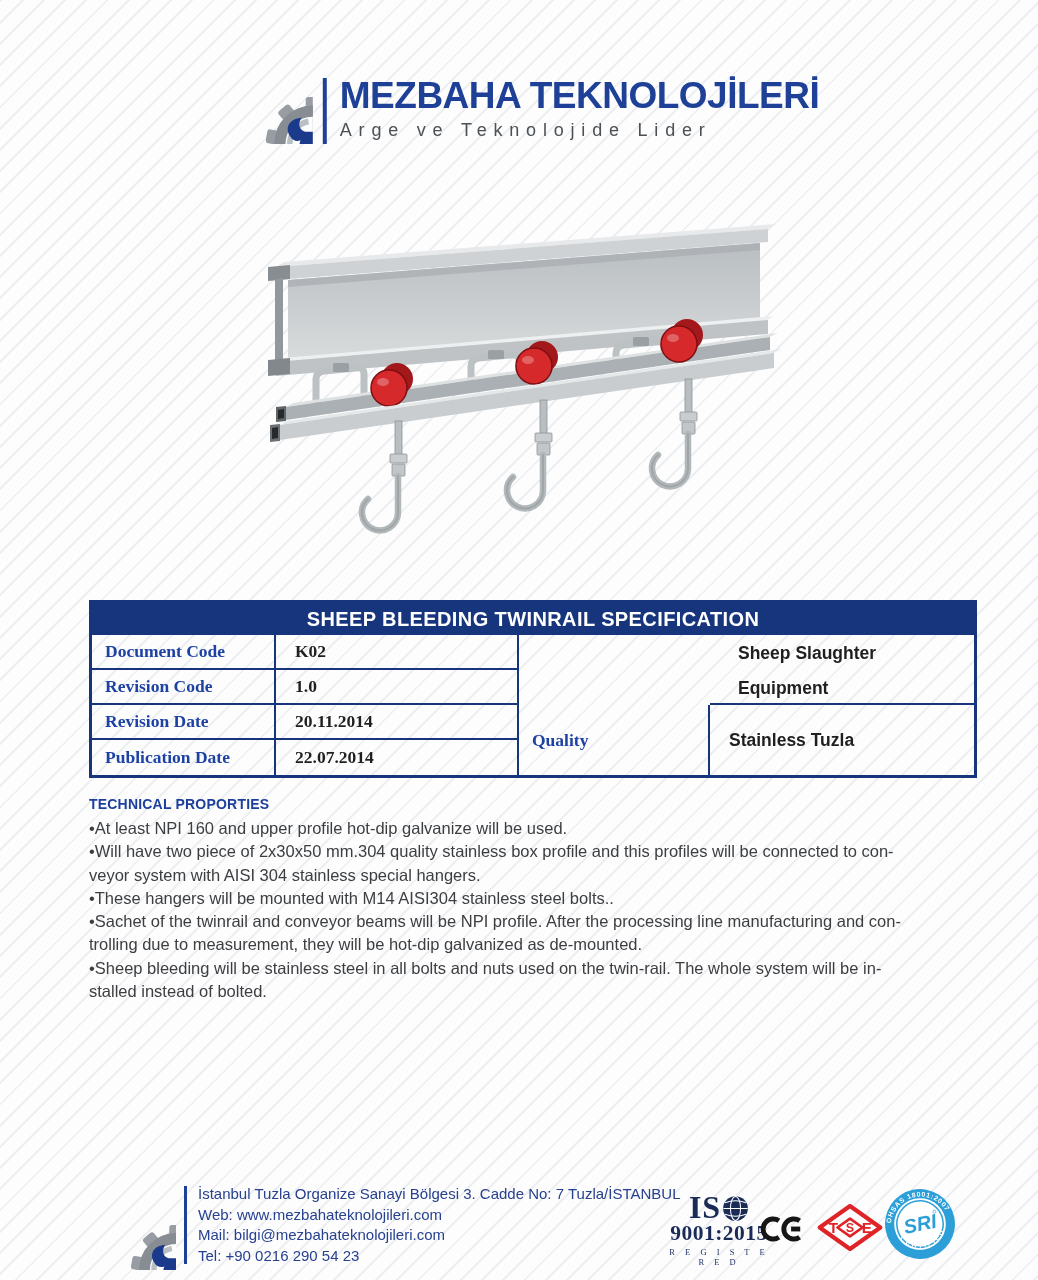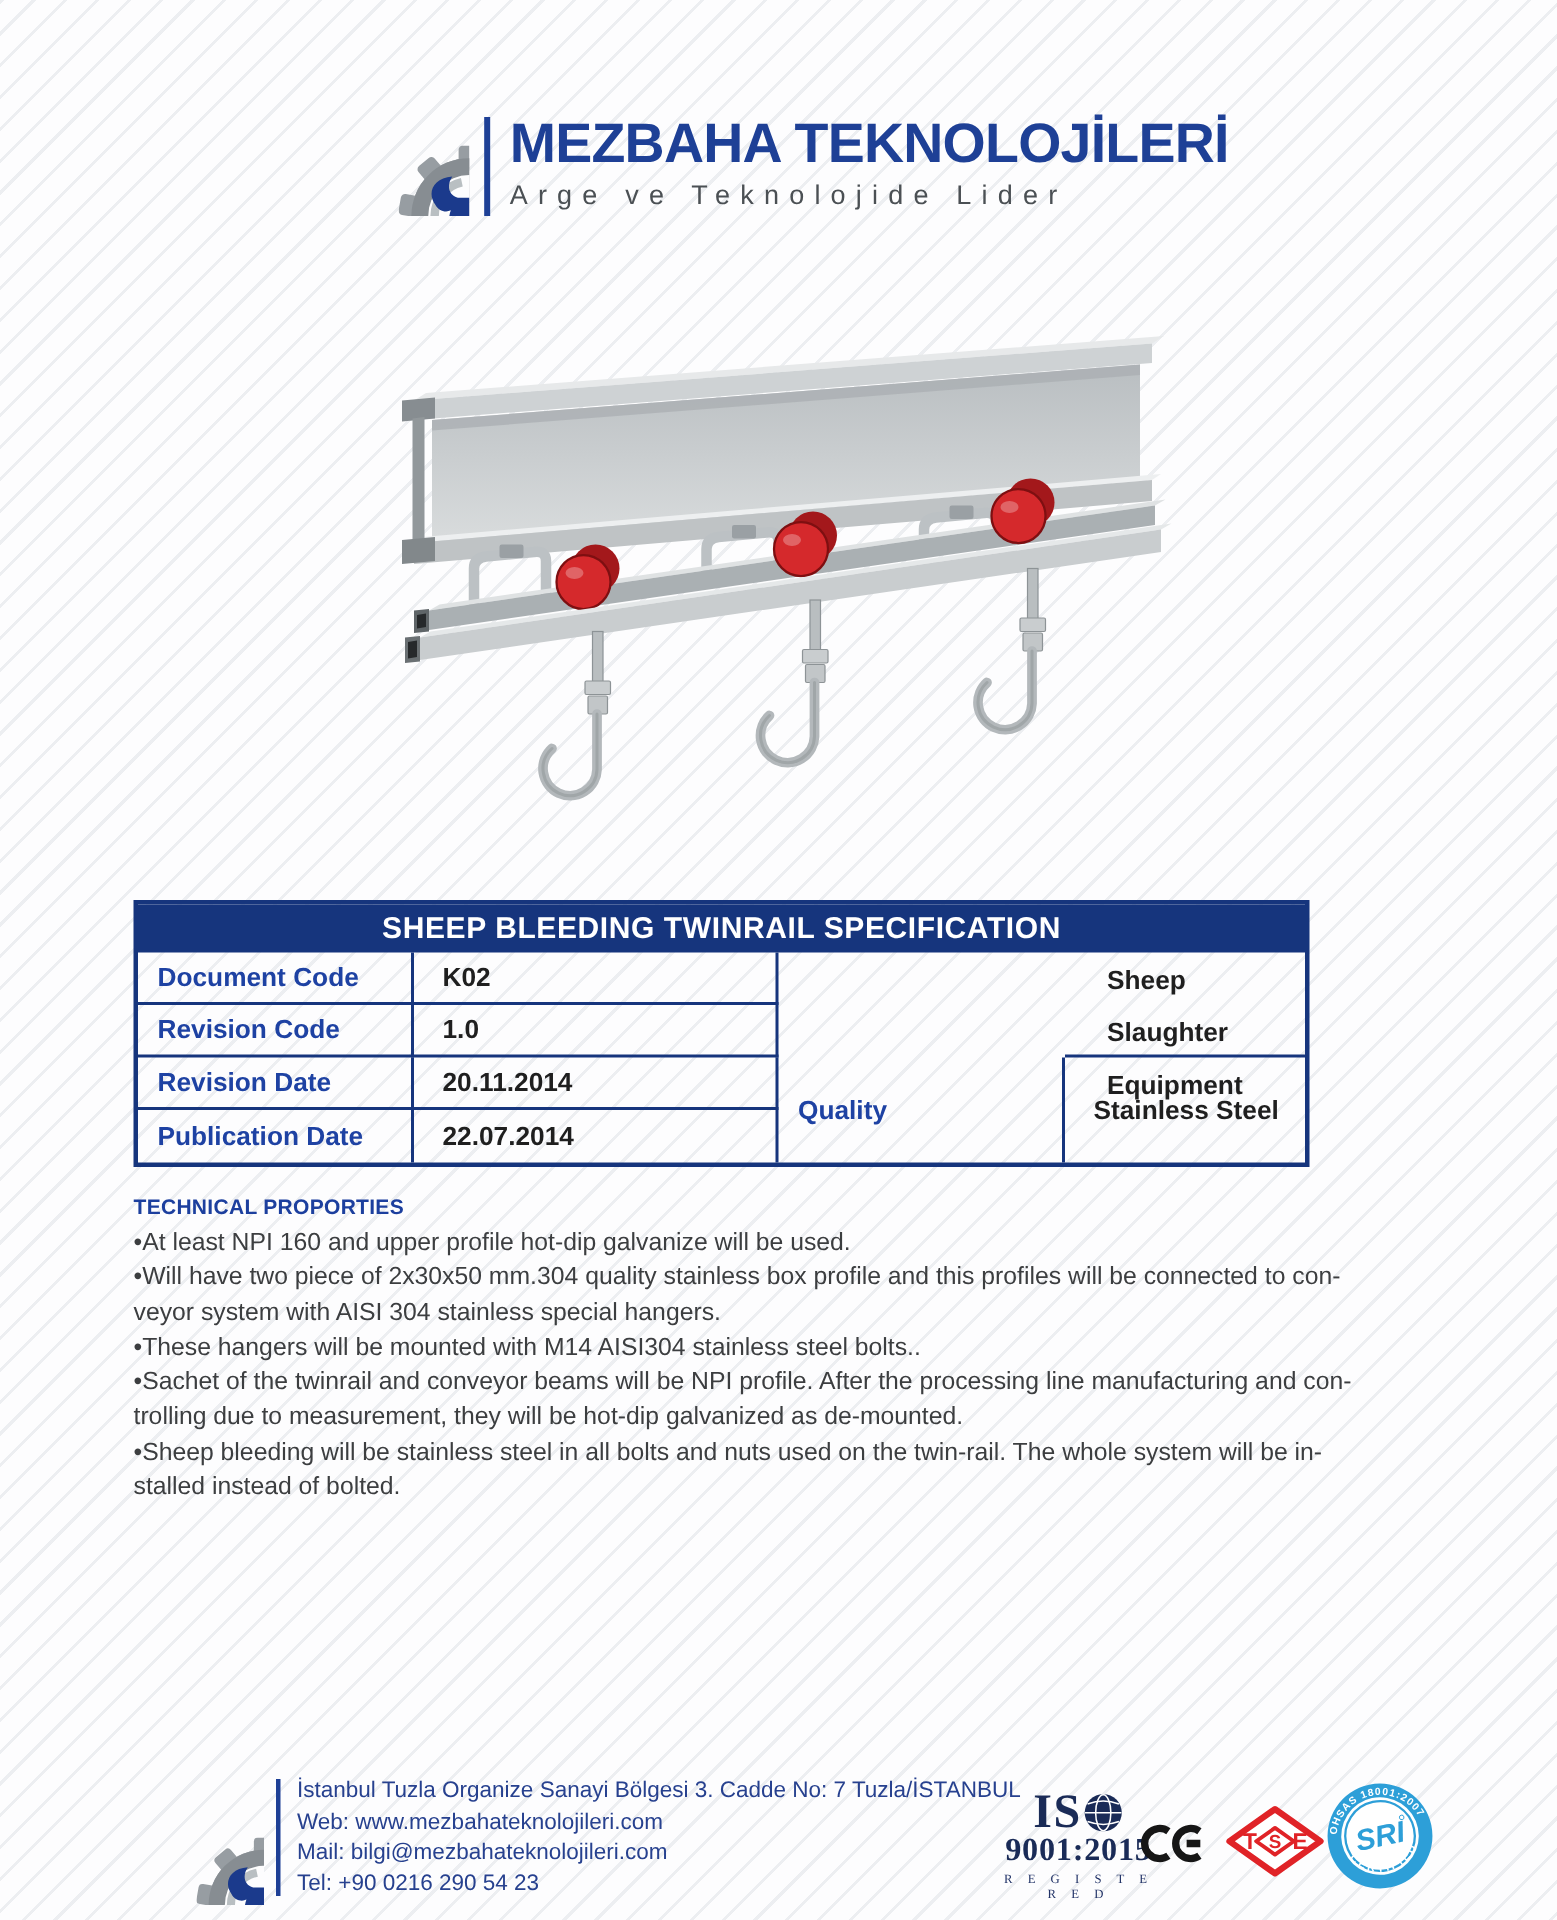--- a/index.html
+++ b/index.html
@@ -20,30 +20,30 @@
     display:flex;align-items:flex-end;}
   .brand-logo{width:94px;height:94px;flex:0 0 auto;}
   .brand-sep{width:4px;height:66px;background:#1e4096;margin:0 13px 0 10px;}
   .brand-name{font-size:37px;font-weight:bold;color:#1e4096;line-height:40px;
     letter-spacing:-0.5px;white-space:nowrap;}
   .brand-tag{font-size:18px;color:#4b5054;letter-spacing:6.8px;line-height:27px;
     margin-top:1px;white-space:nowrap;}
   
   .product{position:absolute;left:228px;top:183px;width:582px;height:392px;}
   
-  .spec{position:absolute;left:89px;top:600px;width:784px;height:178px;
+  .spec{position:absolute;left:89px;top:600px;width:888px;height:178px;
     box-sizing:border-box;border:3px solid #16357d;
     display:grid;grid-template-columns:184px 243px 191px 1fr;
     grid-template-rows:32px repeat(4,1fr);}
   .cell{display:flex;align-items:center;box-sizing:border-box;}
   .c-title{grid-column:1/5;background:#16357d;color:#ffffff;font-weight:bold;
     font-size:20px;justify-content:center;letter-spacing:.4px;}
   .lbl{color:#1e42a3;font-weight:bold;font-size:17.5px;padding-left:13px;}
   .val{color:#1f1f1f;font-weight:bold;font-size:17.5px;padding-left:19px;}
-  .br{border-right:2px solid #16357d;}
+  .br{border-right:2px solid #16357d;font-family:Liberation Serif, serif;}
   .bb{border-bottom:2px solid #16357d;}
   .top-align{align-items:flex-start;padding-top:7px;}
   .pre{white-space:pre-line;padding-left:28px;}
   .val-span{line-height:35px;padding-top:1px;}
   
   .tech{position:absolute;left:89px;top:796px;width:874px;}
   .tech-h{font-size:14px;font-weight:bold;color:#1c3f9e;letter-spacing:.2px;
     margin-bottom:5px;}
   .tech-p{font-size:16.5px;color:#3c3e40;line-height:23.3px;white-space:pre-line;}
   
@@ -198,21 +198,21 @@
     <div class="cell val br bb" style="grid-row:2;grid-column:2">K02</div>
     <div class="cell val bb top-align pre val-span" style="grid-row:2/4;grid-column:4">Sheep Slaughter
 Equipment</div>
 
     <div class="cell lbl br bb" style="grid-row:3;grid-column:1">Revision Code</div>
     <div class="cell val br bb" style="grid-row:3;grid-column:2">1.0</div>
 
     <div class="cell lbl br bb" style="grid-row:4;grid-column:1">Revision Date</div>
     <div class="cell val br bb" style="grid-row:4;grid-column:2">20.11.2014</div>
     <div class="cell lbl br" style="grid-row:4/6;grid-column:3">Quality</div>
-    <div class="cell val" style="grid-row:4/6;grid-column:4">Stainless Steel</div>
+    <div class="cell val" style="grid-row:4/6;grid-column:4">Stainless Tuzla</div>
 
     <div class="cell lbl br" style="grid-row:5;grid-column:1">Publication Date</div>
     <div class="cell val br" style="grid-row:5;grid-column:2">22.07.2014</div>
   </div>
 
   <div class="tech">
     <div class="tech-h">TECHNICAL PROPORTIES</div>
     <div class="tech-p">•At least NPI 160 and upper profile hot-dip galvanize will be used.</div>
     <div class="tech-p">•Will have two piece of 2x30x50 mm.304 quality stainless box profile and this profiles will be connected to con-
 veyor system with AISI 304 stainless special hangers.</div>

